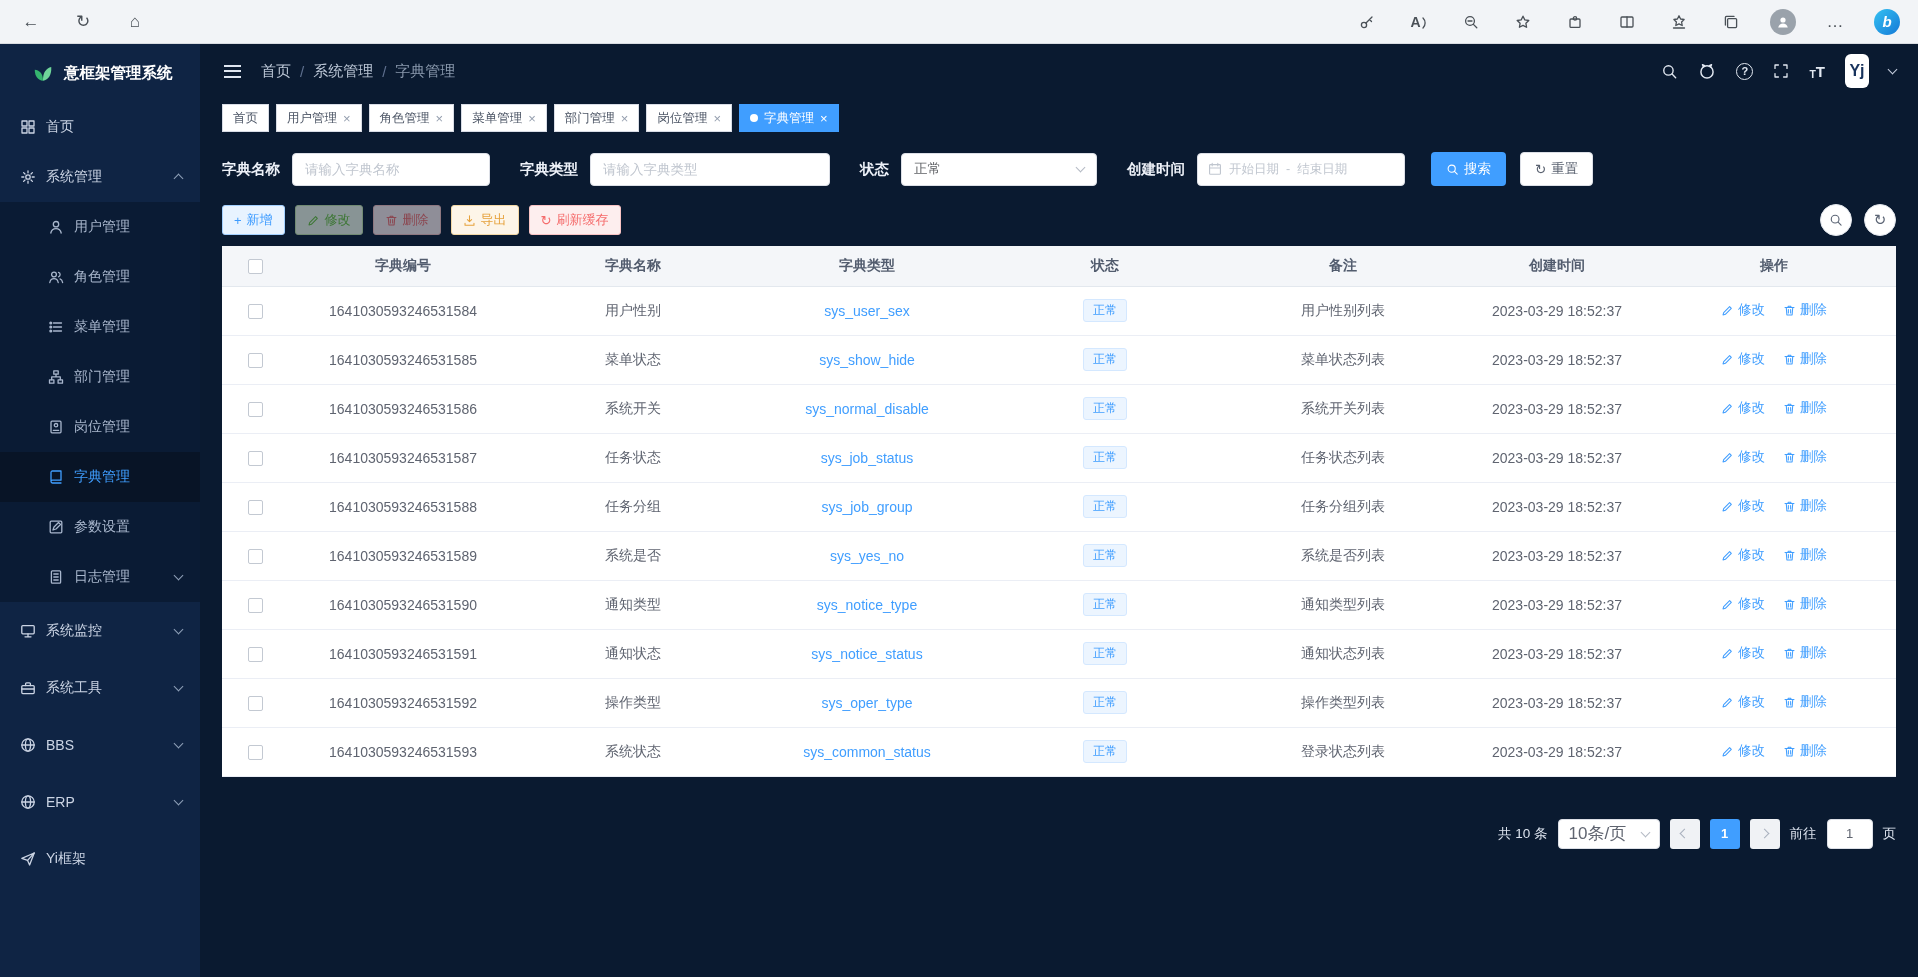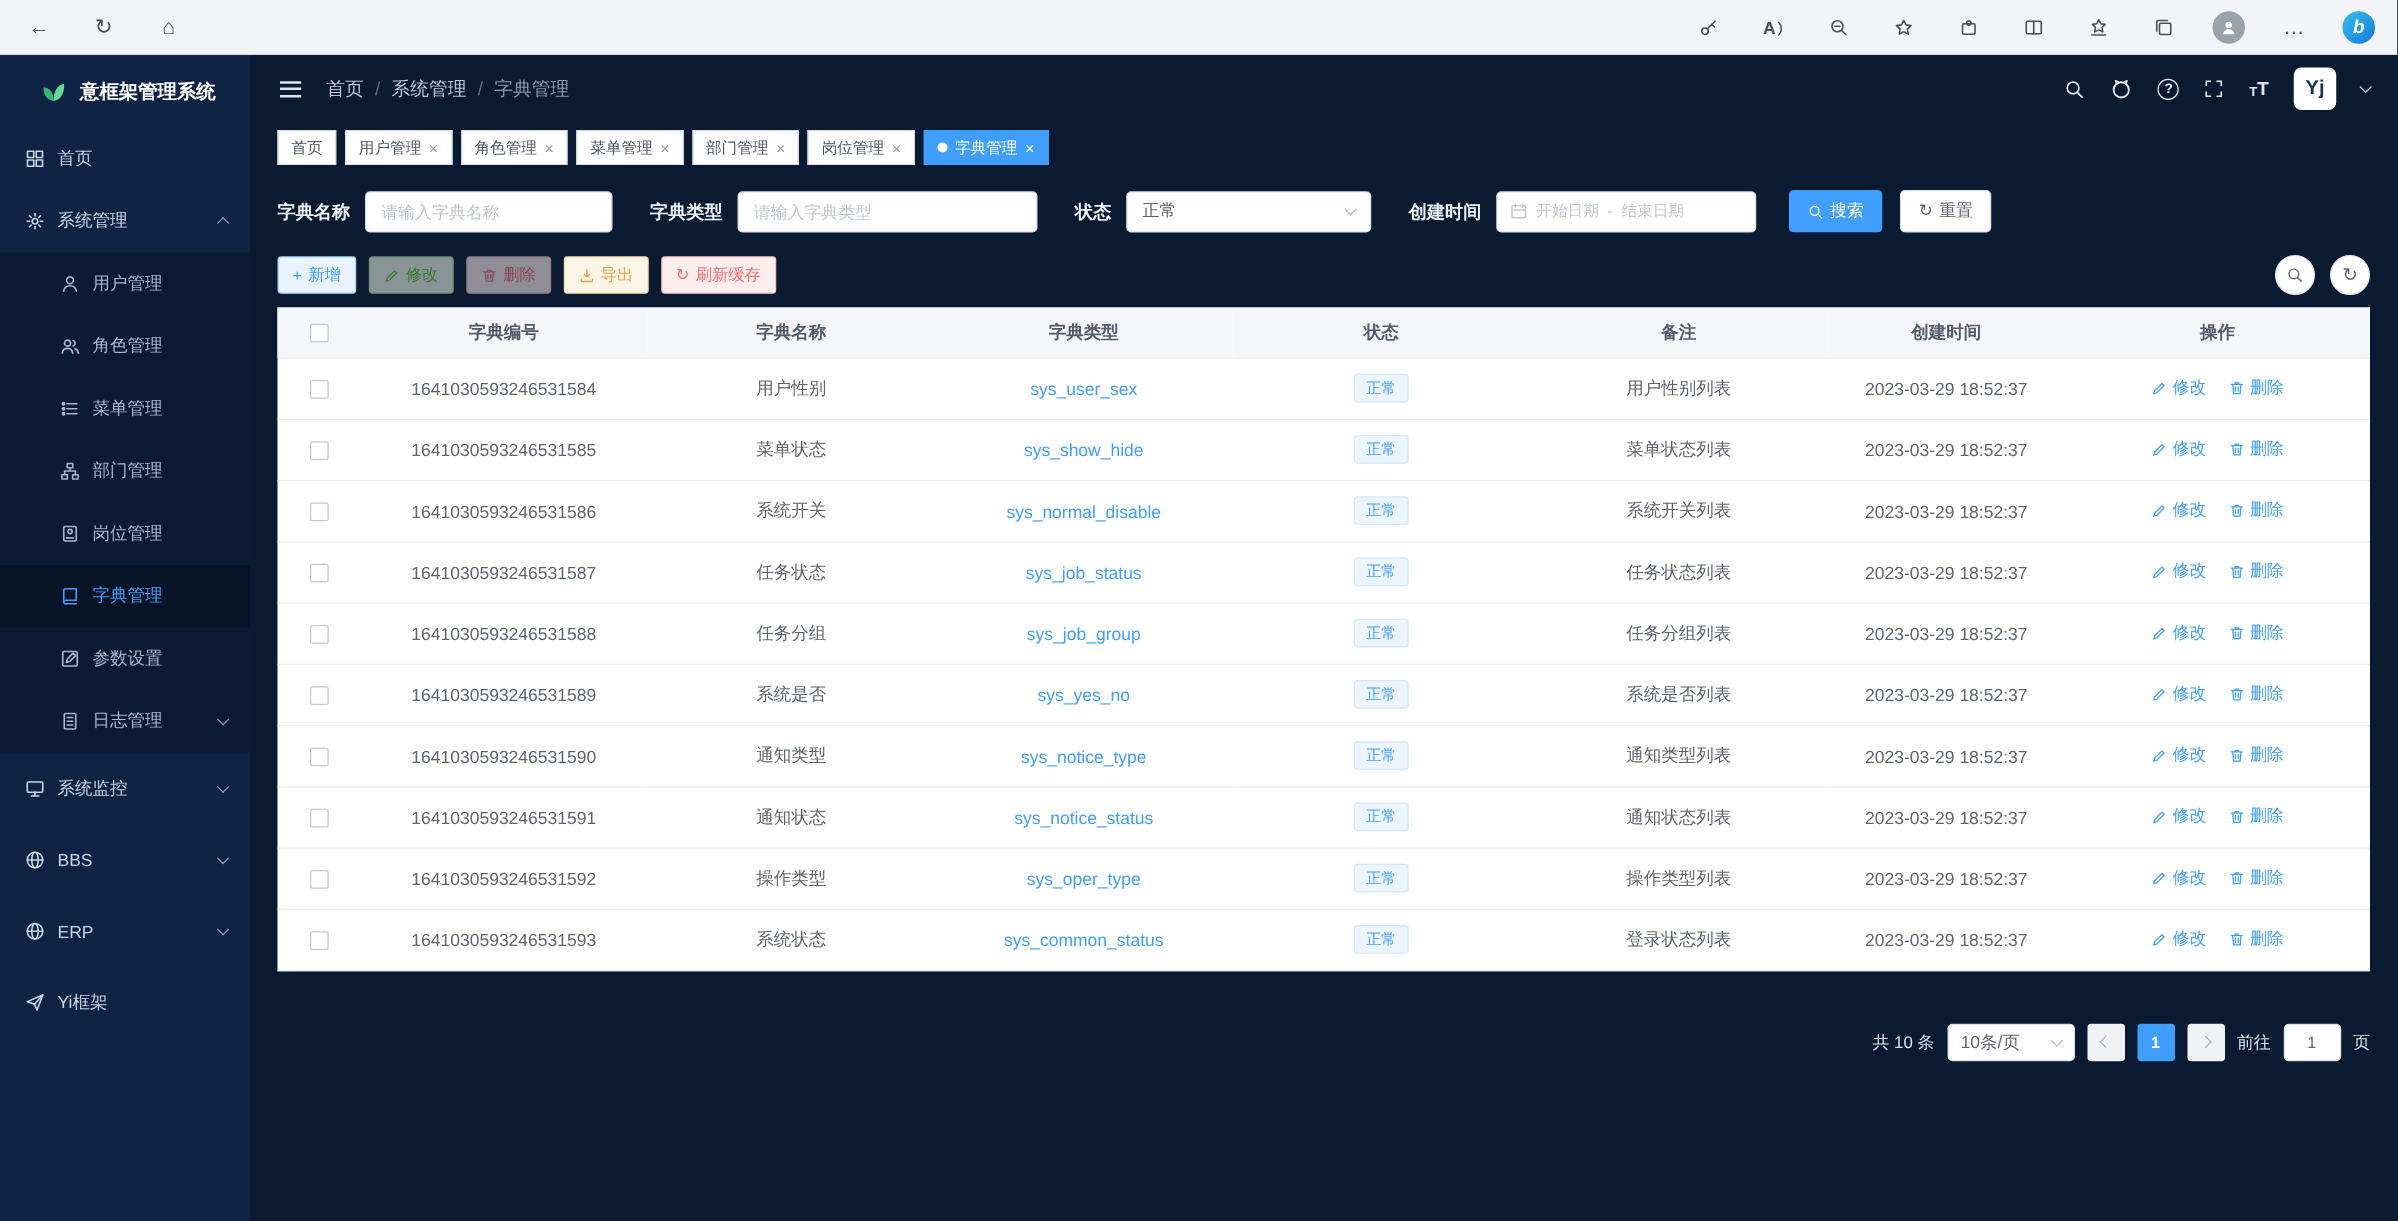--- a/index.html
+++ b/index.html
@@ -44,21 +44,21 @@
 .hamburger i{display:block;width:17px;height:2px;background:#dfe6f0}
 .crumbs{display:flex;align-items:center;gap:9px;font-size:15px}
 .crumb{color:#bcc7d6;cursor:pointer}
 .crumb.last{color:#8a99ad;cursor:default}
 .crumb-sep{color:#5f708f}
 .top-right{margin-left:auto;display:flex;align-items:center;gap:20px;color:#e2e8f1}
 .qicon{width:17px;height:17px;border:1.5px solid currentColor;border-radius:50%;display:flex;align-items:center;justify-content:center;font-size:11px;font-weight:bold}
 .fontsize{display:flex;align-items:end;font-weight:bold}
 .fs-small{font-size:10.5px}
 .fs-big{font-size:15px}
-.yj{width:34px;height:34px;background:#fff;border-radius:6px;display:flex;align-items:center;justify-content:center;font-weight:bold;font-size:16px;color:#17325c}
+.yj{width:24px;height:34px;background:#fff;border-radius:6px;display:flex;align-items:center;justify-content:center;font-weight:bold;font-size:16px;color:#17325c}
 .top-right .chev{color:#c6cede}
 
 
 .tagsbar{height:40px;display:flex;align-items:center;gap:7px;padding:0 22px}
 .tab{height:28px;display:flex;align-items:center;gap:6px;background:#fff;color:#4d5666;font-size:12.5px;padding:0 10px;border:1px solid #d8dce5;cursor:pointer;white-space:nowrap}
 .tab .x{font-size:13px;color:#949eae;cursor:pointer}
 .tab .dot{width:8px;height:8px;border-radius:50%;background:#fff}
 .tab.active{background:#409eff;border-color:#409eff;color:#fff}
 .tab.active .x{color:#fff}
 
@@ -93,21 +93,21 @@
 thead th{background:#f4f6f9;color:#525c6e;font-size:14px;font-weight:bold;height:40px;border-bottom:1px solid #e3e8ee;text-align:center}
 tbody td{height:49px;border-bottom:1px solid #ebeef5;color:#5f6470;font-size:14px;text-align:center;background:#fff;overflow:hidden;white-space:nowrap}
 .cb{display:inline-block;width:15px;height:15px;border:1px solid #c3c9d2;border-radius:2px;background:#fff;vertical-align:middle;cursor:pointer}
 .tlink{color:#409eff;cursor:pointer;text-decoration:none}
 .tag{display:inline-block;padding:0 9px;height:23px;line-height:21px;background:#ecf5ff;border:1px solid #d4e8ff;color:#409eff;border-radius:3px;font-size:12px}
 .ops a{color:#409eff;font-size:13.5px;display:inline-flex;align-items:center;gap:4px;cursor:pointer;text-decoration:none}
 .ops a + a{margin-left:14px}
 
 
 .pager{display:flex;align-items:center;justify-content:flex-end;gap:10px;padding:42px 22px 0;color:#dde4ef;font-size:13.5px}
-.psize{width:102px;height:30px;background:#fff;border:1px solid #dcdfe6;border-radius:4px;display:flex;align-items:center;padding:0 10px;color:#5f6470;font-size:14px;cursor:pointer}
+.psize{width:102px;height:30px;background:#fff;border:1px solid #dcdfe6;border-radius:4px;display:flex;align-items:center;padding:0 10px;color:#5f6470;font-size:17px;cursor:pointer}
 .psize .chev{margin-left:auto;color:#b4bac4}
 .pbtn{min-width:30px;height:30px;border-radius:3px;background:#f0f2f5;color:#a8b0bd;display:flex;align-items:center;justify-content:center}
 .pbtn.cur{background:#409eff;color:#fff;font-weight:bold;font-size:13px}
 .pinput{width:46px;height:30px;border:1px solid #dcdfe6;border-radius:4px;text-align:center;color:#5f6470;font-size:13px;background:#fff}
 </style>
 </head>
 <body>
 
 <div class="chrome">
   <div class="chrome-left">
@@ -274,20 +274,28 @@
         <i class="chev down arr"></i>
       </div>
     </div>
 
     <div class="mi lv1">
       <svg class="ic" width="16" height="16" viewBox="0 0 16 16">
           <rect x="1.8" y="2.6" width="12.4" height="8.2" rx="1"></rect>
           <path d="M8 10.8v2.4M5 13.8h6"></path>
         </svg>
       <span>系统监控</span>
+      <i class="chev down arr"></i>
+    </div>
+    <div class="mi lv1">
+      <svg class="ic" width="16" height="16" viewBox="0 0 16 16">
+          <rect x="1.8" y="5.6" width="12.4" height="8" rx="1"></rect>
+          <path d="M5.6 5.6V3.8a1 1 0 0 1 1-1h2.8a1 1 0 0 1 1 1v1.8M1.8 9h12.4"></path>
+        </svg>
+      <span>系统工具</span>
       <i class="chev down arr"></i>
     </div>
     <div class="mi lv1">
       <svg class="ic" width="16" height="16" viewBox="0 0 16 16">
           <circle cx="8" cy="8" r="6.2"></circle>
           <ellipse cx="8" cy="8" rx="2.6" ry="6.2"></ellipse>
           <path d="M1.8 8h12.4"></path>
         </svg>
       <span>BBS</span>
       <i class="chev down arr"></i>

